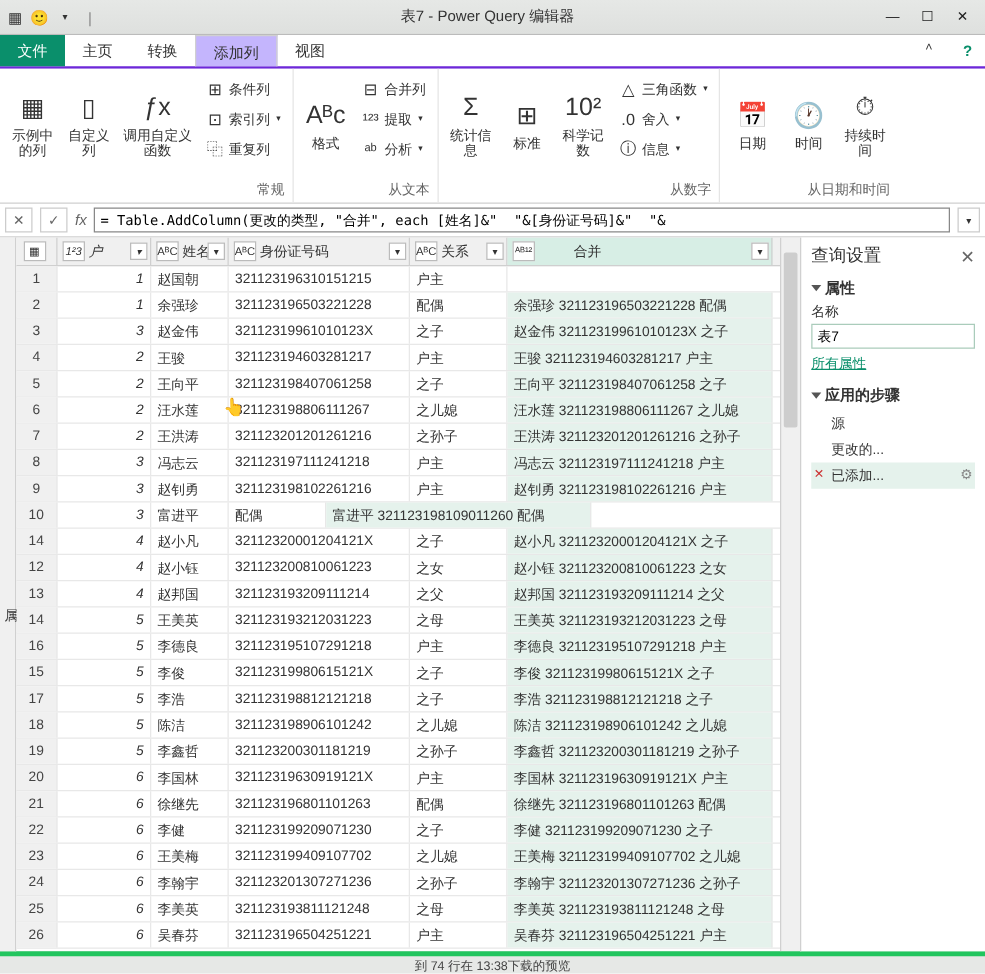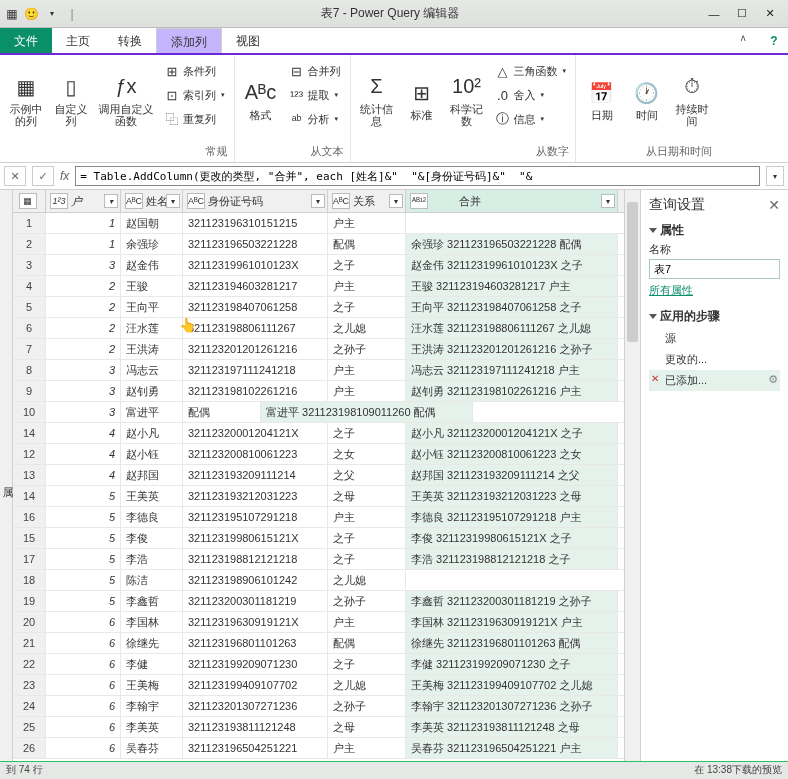--- a/index.html
+++ b/index.html
@@ -72,21 +72,21 @@
 .sp-section .sect-title { font-size: 12px; color: #333; margin-bottom: 3px; }
 .sp-section .tri { display:inline-block; width:0;height:0;border-left:4px solid transparent;border-right:4px solid transparent;border-top:5px solid #555; margin-right:3px; vertical-align: middle;}
 .sp-input { width: 100%; border: 1px solid #aaccbb; height: 20px; padding: 0 4px; font-size: 11px; }
 .sp-link { color: #0a8f6b; font-size: 11px; text-decoration: underline; margin-top: 4px; display: inline-block; cursor: pointer; }
 .steps { list-style: none; }
 .steps li { padding: 3px 4px 3px 16px; font-size: 11px; cursor: pointer; position: relative; }
 .steps li.sel { background: #e5f2ec; }
 .steps li .xdel { position: absolute; left: 2px; color: #c33; font-size: 10px; }
 .steps li .gear { position: absolute; right: 2px; color: #888; font-size: 11px; }
 
-.statusbar { height: 18px; background: #e6e8e6; border-top: 1px solid #22c55e; font-size: 10px; padding: 1px 6px; color: #444; display:flex; justify-content:space-between;}
+.statusbar { height: 18px; background: #e6e8e6; border-top: 4px solid #22c55e; font-size: 10px; padding: 1px 6px; color: #444; display:flex; justify-content:center;}
 </style>
 </head>
 <body>
 
 <div class="titlebar">
   <div class="left-icons">
     <span class="ico">▦</span>
     <span class="ico">🙂</span>
     <span class="ico" style="font-size:8px;">▾</span>
     <span class="ico" style="color:#888;">|</span>
@@ -403,20 +403,21 @@
             <div class="gc c-id">321123198812121218</div>
             <div class="gc c-rel">之子</div>
             <div class="gc c-merge">李浩 321123198812121218 之子</div>
           </div>
           <div class="grow">
             <div class="gc rownum">18</div>
             <div class="gc c-hu">5</div>
             <div class="gc c-name">陈洁</div>
             <div class="gc c-id">321123198906101242</div>
             <div class="gc c-rel">之儿媳</div>
+            <div class="gc c-merge">陈洁 321123198906101242 之儿媳</div>
           </div>
           <div class="grow">
             <div class="gc rownum">19</div>
             <div class="gc c-hu">5</div>
             <div class="gc c-name">李鑫哲</div>
             <div class="gc c-id">321123200301181219</div>
             <div class="gc c-rel">之孙子</div>
             <div class="gc c-merge">李鑫哲 321123200301181219 之孙子</div>
           </div>
           <div class="grow">

